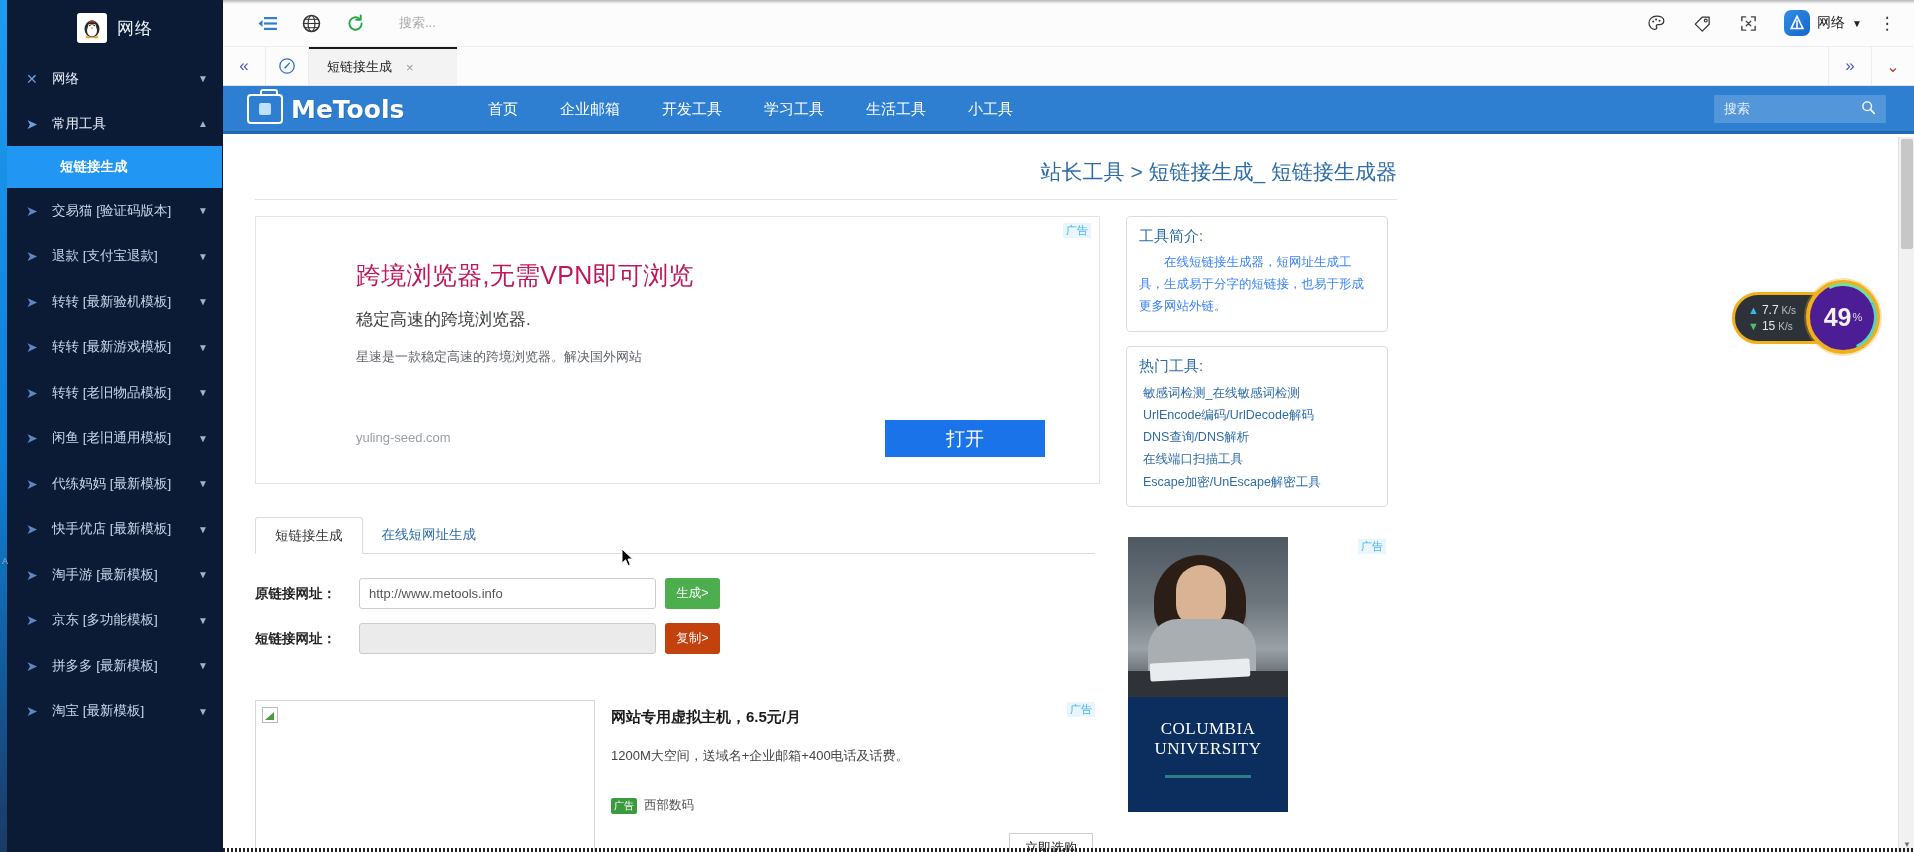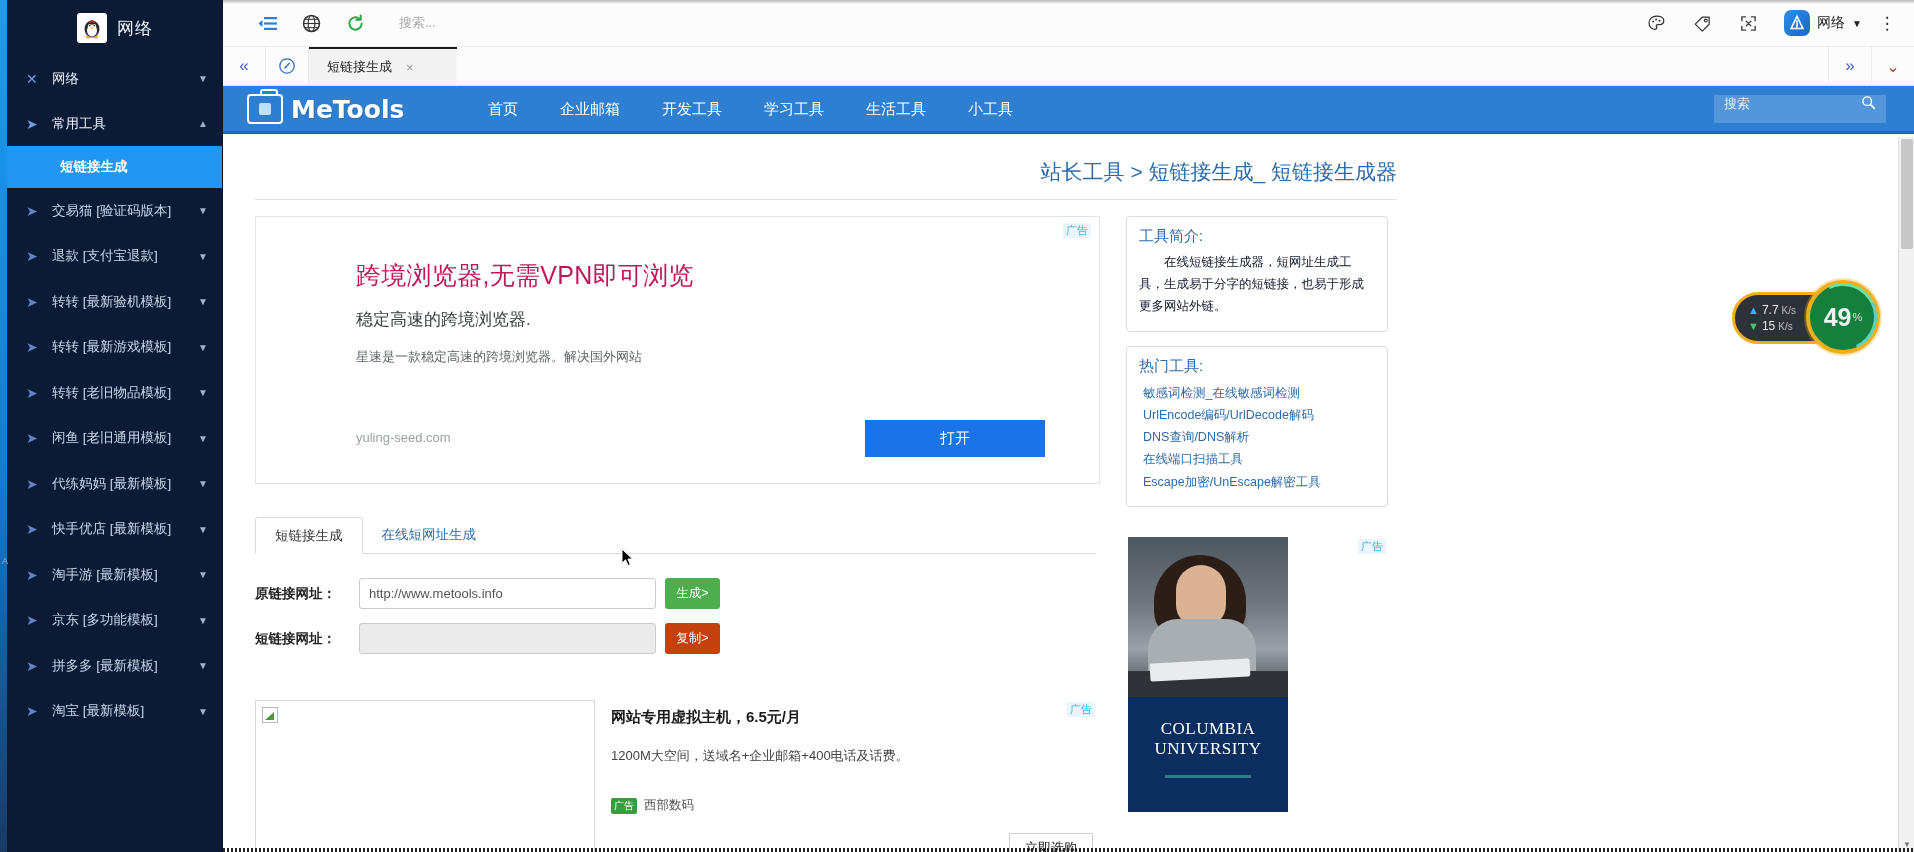--- a/index.html
+++ b/index.html
@@ -162,21 +162,21 @@
     font-size: 25px; font-weight: bold; color: #fff; letter-spacing: 0px;
     text-shadow: 1px 1px 0 rgba(0,0,0,.12);
   }
   .nav { display: flex; align-items: center; gap: 0; margin-left: 10px; }
   .nav a {
     color: #fff; font-size: 15px; text-decoration: none; padding: 0 21px; line-height: 48px;
   }
   .head-search {
     margin-left: auto; margin-right: 28px;
     width: 172px; height: 28px; background: rgba(255,255,255,.18);
-    display: flex; align-items: flex-start; padding: 0 10px;
+    display: flex; align-items: center; padding: 0 10px;
   }
   .head-search .ph { color: #e7f1fb; font-size: 13px; flex: 1;}
   .head-search .mag { color: #fff; font-size: 14px; }
 
   
   .content {
     position: absolute; top: 51px; left: 0; right: 16px; bottom: 0;
     overflow: hidden; background: #fff;
     padding: 0 0 0 0;
   }
@@ -196,22 +196,22 @@
     position: absolute; right: 8px; top: 6px; font-size: 11px;
     color: #4db4e8; background: #e9f6fd; padding: 0 3px;
   }
   .ad-inner { padding: 42px 0 0 100px; }
   .ad-h { font-size: 25px; color: #be185d; letter-spacing: .3px; }
   .ad-s { font-size: 17px; color: #3c4043; margin-top: 16px; }
   .ad-d { font-size: 13px; color: #5f6368; margin-top: 17px; }
   .ad-url { position: absolute; left: 100px; bottom: 38px; font-size: 13px; color: #9aa0a6; }
   .ad-open {
     position: absolute; right: 54px; bottom: 26px;
-    width: 180px; height: 37px; background: #1a73e8; color: #fff;
-    font-size: 15px; display: flex; align-items: center; justify-content: center;
+    width: 160px; height: 37px; background: #1a73e8; color: #fff;
+    font-size: 19px; display: flex; align-items: center; justify-content: center;
     border: none;
   }
 
   .tabs-row {
     margin-top: 32px; display: flex; align-items: flex-end;
     border-bottom: 1px solid #dcdcdc; width: 840px; height: 38px;
   }
   .tb-tab {
     padding: 0 19px; height: 37px; display: flex; align-items: center;
     font-size: 13.5px; color: #333;
@@ -270,21 +270,21 @@
     position: absolute; right: 2px; bottom: 12px; width: 84px; height: 30px;
     border: 1px solid #cfcfcf; background: #fff; font-size: 13px; color: #222;
     font-family: "Liberation Sans", sans-serif;
   }
 
   .panel {
     border: 1px solid #dcdcdc; border-radius: 4px; padding: 10px 12px 13px 12px;
     margin-bottom: 14px; background: #fff;
   }
   .panel-h { font-size: 15px; color: #2e6ca8; margin-bottom: 6px; }
-  .panel-p { font-size: 12.5px; color: #0f172a; line-height: 1.75; text-indent: 2em; }
+  .panel-p { font-size: 12.5px; color: #3b82f6; line-height: 1.75; text-indent: 2em; }
   .panel-links a {
     display: block; font-size: 12.5px; color: #2e6ca8; text-decoration: none;
     line-height: 1.78; padding-left: 4px;
   }
   .side-ad { position: relative; margin-top: 30px; }
   .side-ad .ad-tag2 {
     position: absolute; right: 2px; top: 2px; font-size: 11px;
     color: #4db4e8; background: #e9f6fd; padding: 0 3px;
   }
   .cu {
@@ -337,21 +337,21 @@
     background: #2d3138; border: 3px solid #f0b01e; border-radius: 26px;
     display: flex; flex-direction: column; justify-content: center; padding-left: 13px; gap: 2px;
   }
   .netw .line { font-size: 12px; color: #e8e8e8; display: flex; align-items: baseline; gap: 3px; }
   .netw .line .ar { font-size: 11px; }
   .netw .line .ar.up { color: #37b6f0; }
   .netw .line .ar.dn { color: #49c46a; }
   .netw .line .u { font-size: 10px; color: #bdbdbd; }
   .netw .ring {
     position: absolute; right: 0; top: 2px; width: 74px; height: 74px; border-radius: 50%;
-    background: #15803d;
+    background: #4c1d95;
     border: 4px solid #f0b01e;
     box-shadow: 0 0 0 2px rgba(240,176,30,.35);
     display: flex; align-items: center; justify-content: center;
   }
   .netw .ring .arc {
     position: absolute; inset: -1px; border-radius: 50%;
     border: 3px solid transparent;
     border-top-color: #6fe0a0; border-right-color: #5ad2c2;
     transform: rotate(20deg);
   }

